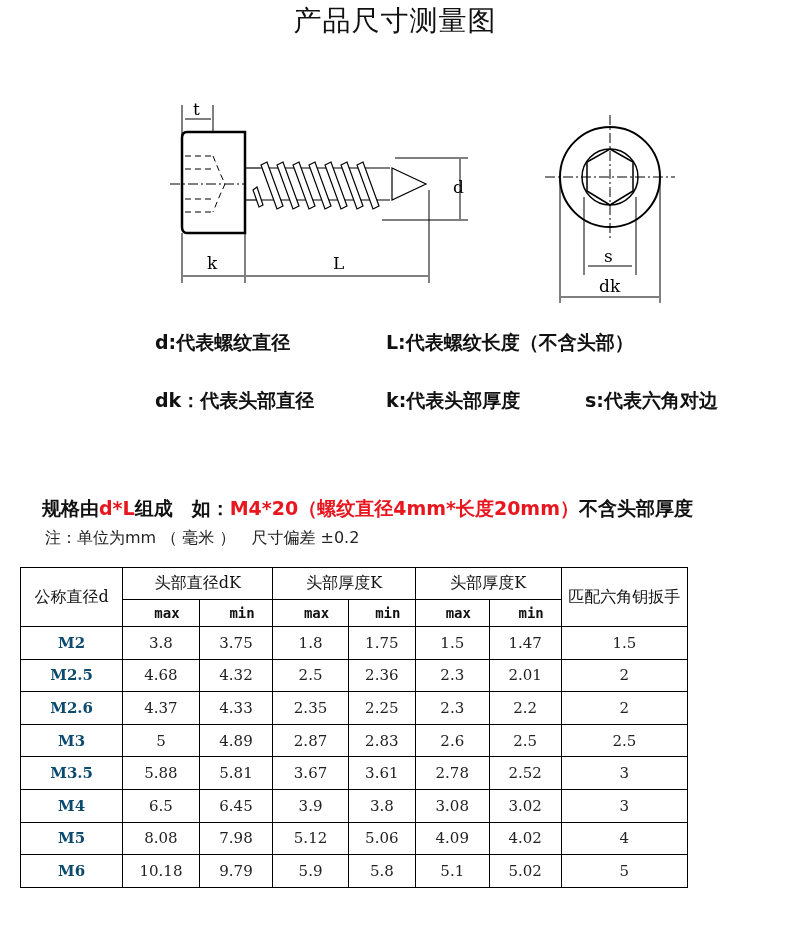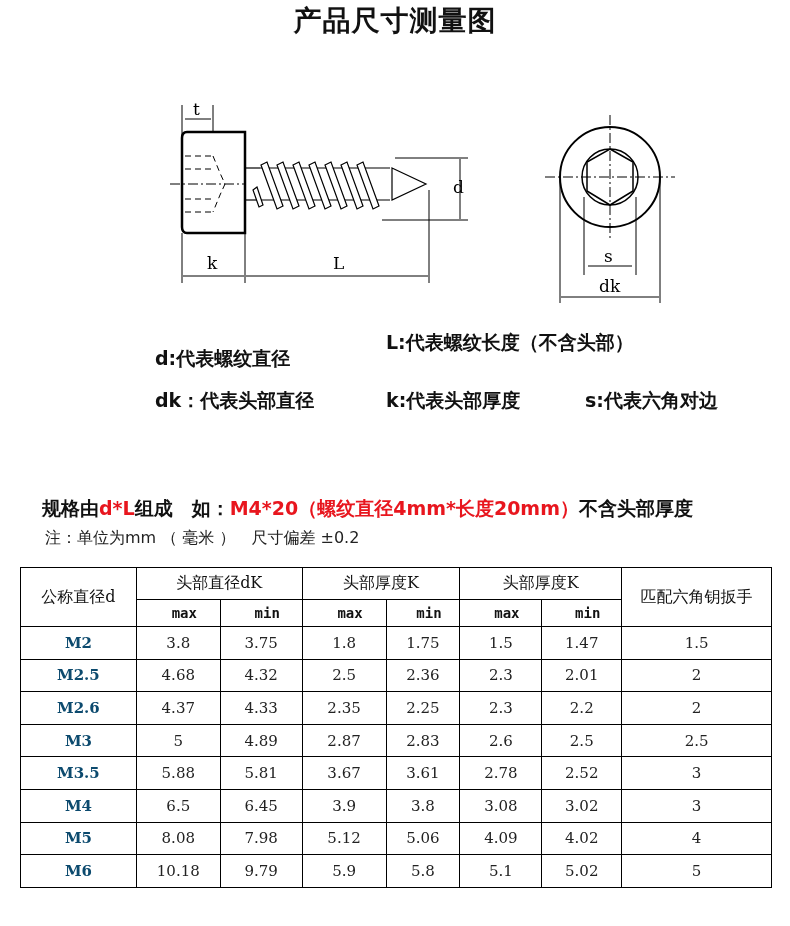--- a/index.html
+++ b/index.html
@@ -1,23 +1,23 @@
 <!DOCTYPE html>
 <html><head>
 <meta charset="utf-8">
 <style>
   html, body { margin:0; padding:0; background:#ffffff; }
   body { width:790px; height:926px; position:relative; overflow:hidden; font-family:"DejaVu Sans", sans-serif; color:#111; }
   .abs { position:absolute; }
-  .title { left:0; width:790px; top:2px; text-align:center; font-size:28px; font-weight:bold; letter-spacing:1px; color:#111; }
+  .title { left:0; width:790px; top:2px; text-align:center; font-size:28px; font-weight:normal; letter-spacing:1px; color:#111; }
   .legend { font-size:19px; font-weight:bold; color:#111; white-space:nowrap; }
   .spec { left:42px; top:484px; font-size:19px; font-weight:bold; white-space:nowrap; color:#111;margin-top:12px; }
   .spec .red { color:#e8161e; }
   .note { left:45px; top:528px; font-size:16px; color:#222; white-space:nowrap; }
-  table.spec-table { position:absolute; left:20px; top:567px; width:752px; border-collapse:collapse; font-family:"DejaVu Serif", serif; }
+  table.spec-table { position:absolute; left:20px; top:567px; width:668px; border-collapse:collapse; font-family:"DejaVu Serif", serif; }
   table.spec-table td, table.spec-table th { border:1.5px solid #000; text-align:center; padding:0; font-weight:normal; font-size:15px; color:#222; }
   table.spec-table th { font-size:16px; color:#111; }
   table.spec-table th.sub { font-family:"DejaVu Sans Mono", monospace; font-weight:bold; font-size:14px; height:26px;padding-left:12px; }
   table.spec-table tr.h1 th { height:31px; }
   table.spec-table tbody td { height:31.6px; }
   table.spec-table tbody td.name { font-weight:bold; color:#0c4a6e; }
   svg text { font-family:"DejaVu Serif", serif; }
 </style>
 </head>
 <body>
@@ -83,21 +83,21 @@
   <line x1="44" y1="82" x2="44" y2="160" stroke="#000" stroke-width="1"></line>
   <line x1="96" y1="82" x2="96" y2="160" stroke="#000" stroke-width="1"></line>
   <line x1="48" y1="151" x2="92" y2="151" stroke="#000" stroke-width="1"></line>
   <line x1="20" y1="62" x2="20" y2="188" stroke="#000" stroke-width="1"></line>
   <line x1="120" y1="62" x2="120" y2="188" stroke="#000" stroke-width="1"></line>
   <line x1="21" y1="182" x2="119" y2="182" stroke="#000" stroke-width="1"></line>
   <text x="64" y="147" font-size="17">s</text>
   <text x="59" y="177" font-size="17">dk</text>
 </svg>
 
-<div class="abs legend" style="left:155px;top:346px">d:代表螺纹直径</div>
+<div class="abs legend" style="left:155px;top:330px">d:代表螺纹直径</div>
 <div class="abs legend" style="left:386px;top:330px">L:代表螺纹长度（不含头部）</div>
 <div class="abs legend" style="left:155px;top:388px">dk：代表头部直径</div>
 <div class="abs legend" style="left:386px;top:388px">k:代表头部厚度</div>
 <div class="abs legend" style="left:585px;top:388px">s:代表六角对边</div>
 
 <div class="abs spec">
   <span>规格由</span><span class="red">d*L</span><span>组成　如：</span><span class="red">M4*20（螺纹直径4mm*长度20mm）</span><span>不含头部厚度</span>
 </div>
 
 <div class="abs note">注：单位为mm （ 毫米 ）　尺寸偏差 ±0.2</div>

